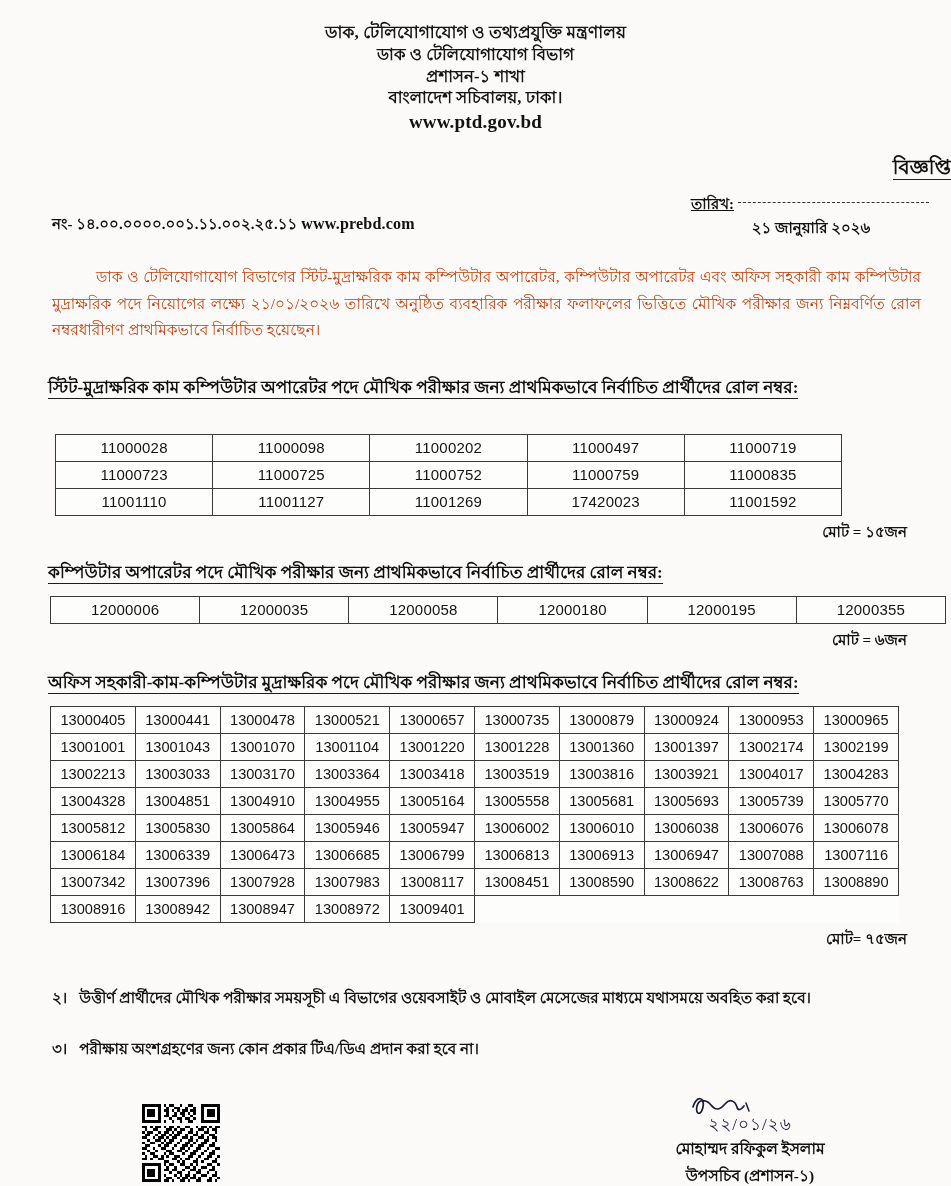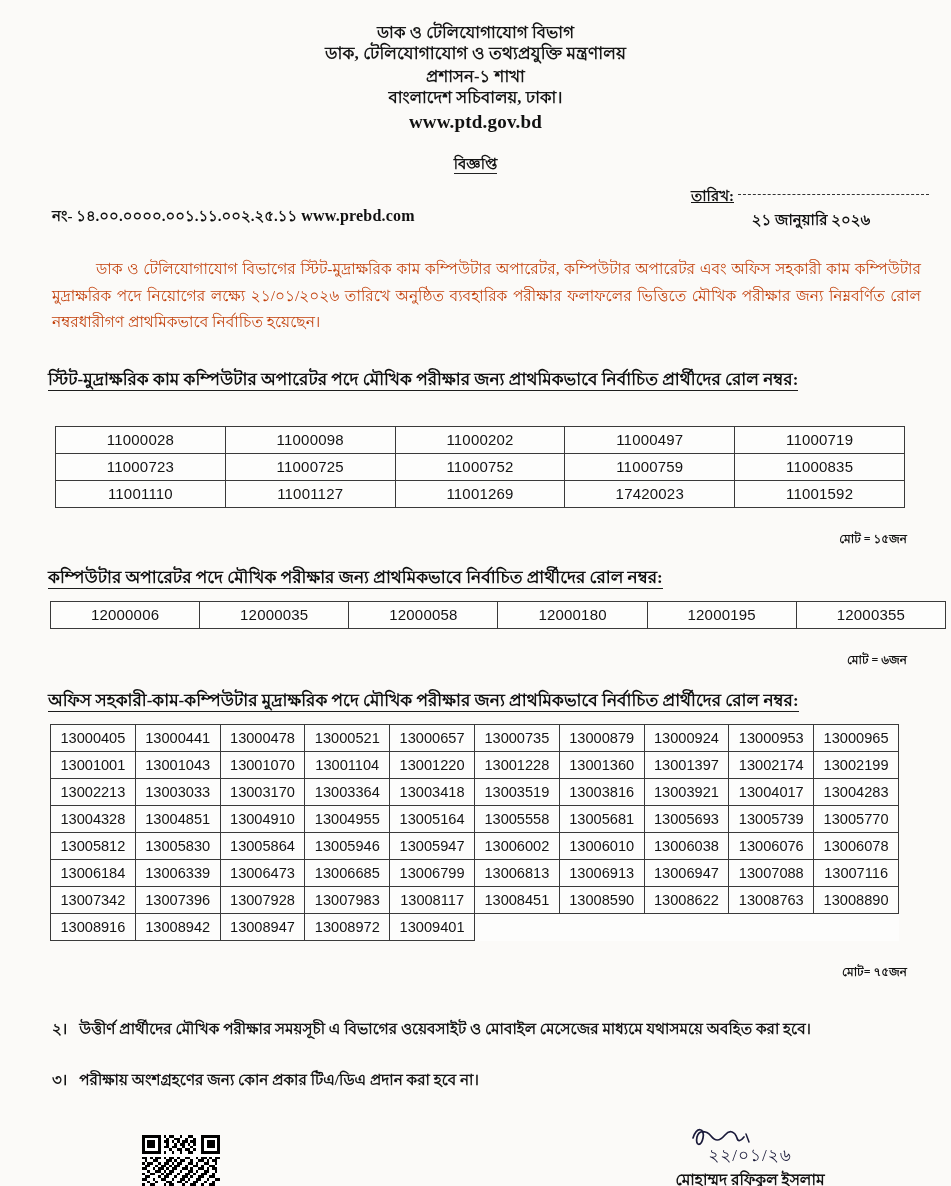--- a/index.html
+++ b/index.html
@@ -37,23 +37,23 @@
   .header .url {
     font-size: 19px;
     font-weight: 700;
     font-family: "Liberation Serif", "DejaVu Serif", serif;
     letter-spacing: .2px;
     margin-top: 2px;
   }
 
   
   .notice-title {
-    text-align: center;
+    text-align: right;
     margin-top: 17px;
-    font-size: 15px;
+    font-size: 20px;
     font-weight: 700;
   }
   .notice-title span {
     border-bottom: 1.6px solid #222;
     padding-bottom: 1px;
   }
 
   
   .refrow {
     position: relative;
@@ -132,39 +132,39 @@
   table.rolltable td {
     border: 1.1px solid #3a3a3a;
     text-align: center;
     font-family: "Liberation Sans", "DejaVu Sans", sans-serif;
     color: #131313;
   }
   table.rolltable td.blank { border: none; }
 
   
   .t1wrap { margin-left: 55px; }
-  table.t1 { width: 850px; margin-top: 32px; }
+  table.t1 { width: 787px; margin-top: 32px; }
   table.t1 td { height: 27px; font-size: 15px; letter-spacing: .2px; }
 
   
   .t2wrap { margin-left: 50px; }
   table.t2 { width: 896px; }
   table.t2 td { height: 27px; font-size: 15px; letter-spacing: .2px; }
 
   
   .t3wrap { margin-left: 50px; }
   table.t3 { width: 849px; padding-left: 36px; }
   table.t3 td { height: 27px; font-size: 14.6px; letter-spacing: 0; }
 
   
   .total {
     text-align: right;
-    font-size: 12px;
-    font-weight: 700;
-    margin: 22px 44px 0 0;
+    font-size: 15px;
+    font-weight: 700;
+    margin: 4px 44px 0 0;
     color: #121212;
   }
 
   
   .clause {
     margin: 0 28px 0 52px;
     font-size: 15.2px;
     font-weight: 700;
     line-height: 1.6;
     display: flex;
@@ -208,22 +208,22 @@
   .sig-desig { font-size: 15.5px; font-weight: 700; margin-top: 1px; }
   .sig-and { font-size: 15px; font-weight: 700; margin-top: 3px; }
   .sig-role { font-size: 15.5px; font-weight: 700; margin-top: 3px; }
 </style>
 </head>
 <body>
 
 <div class="page">
 
   <div class="header">
+    <div class="ln l1">ডাক, টেলিযোগাযোগ ও তথ্যপ্রযুক্তি মন্ত্রণালয়</div>
     <div class="ln">ডাক ও টেলিযোগাযোগ বিভাগ</div>
-    <div class="ln l1">ডাক, টেলিযোগাযোগ ও তথ্যপ্রযুক্তি মন্ত্রণালয়</div>
     <div class="ln">প্রশাসন-১ শাখা</div>
     <div class="ln">বাংলাদেশ সচিবালয়, ঢাকা।</div>
     <div class="url">www.ptd.gov.bd</div>
   </div>
 
   <div class="notice-title">
     <span>বিজ্ঞপ্তি</span>
   </div>
 
   <div class="refrow">

